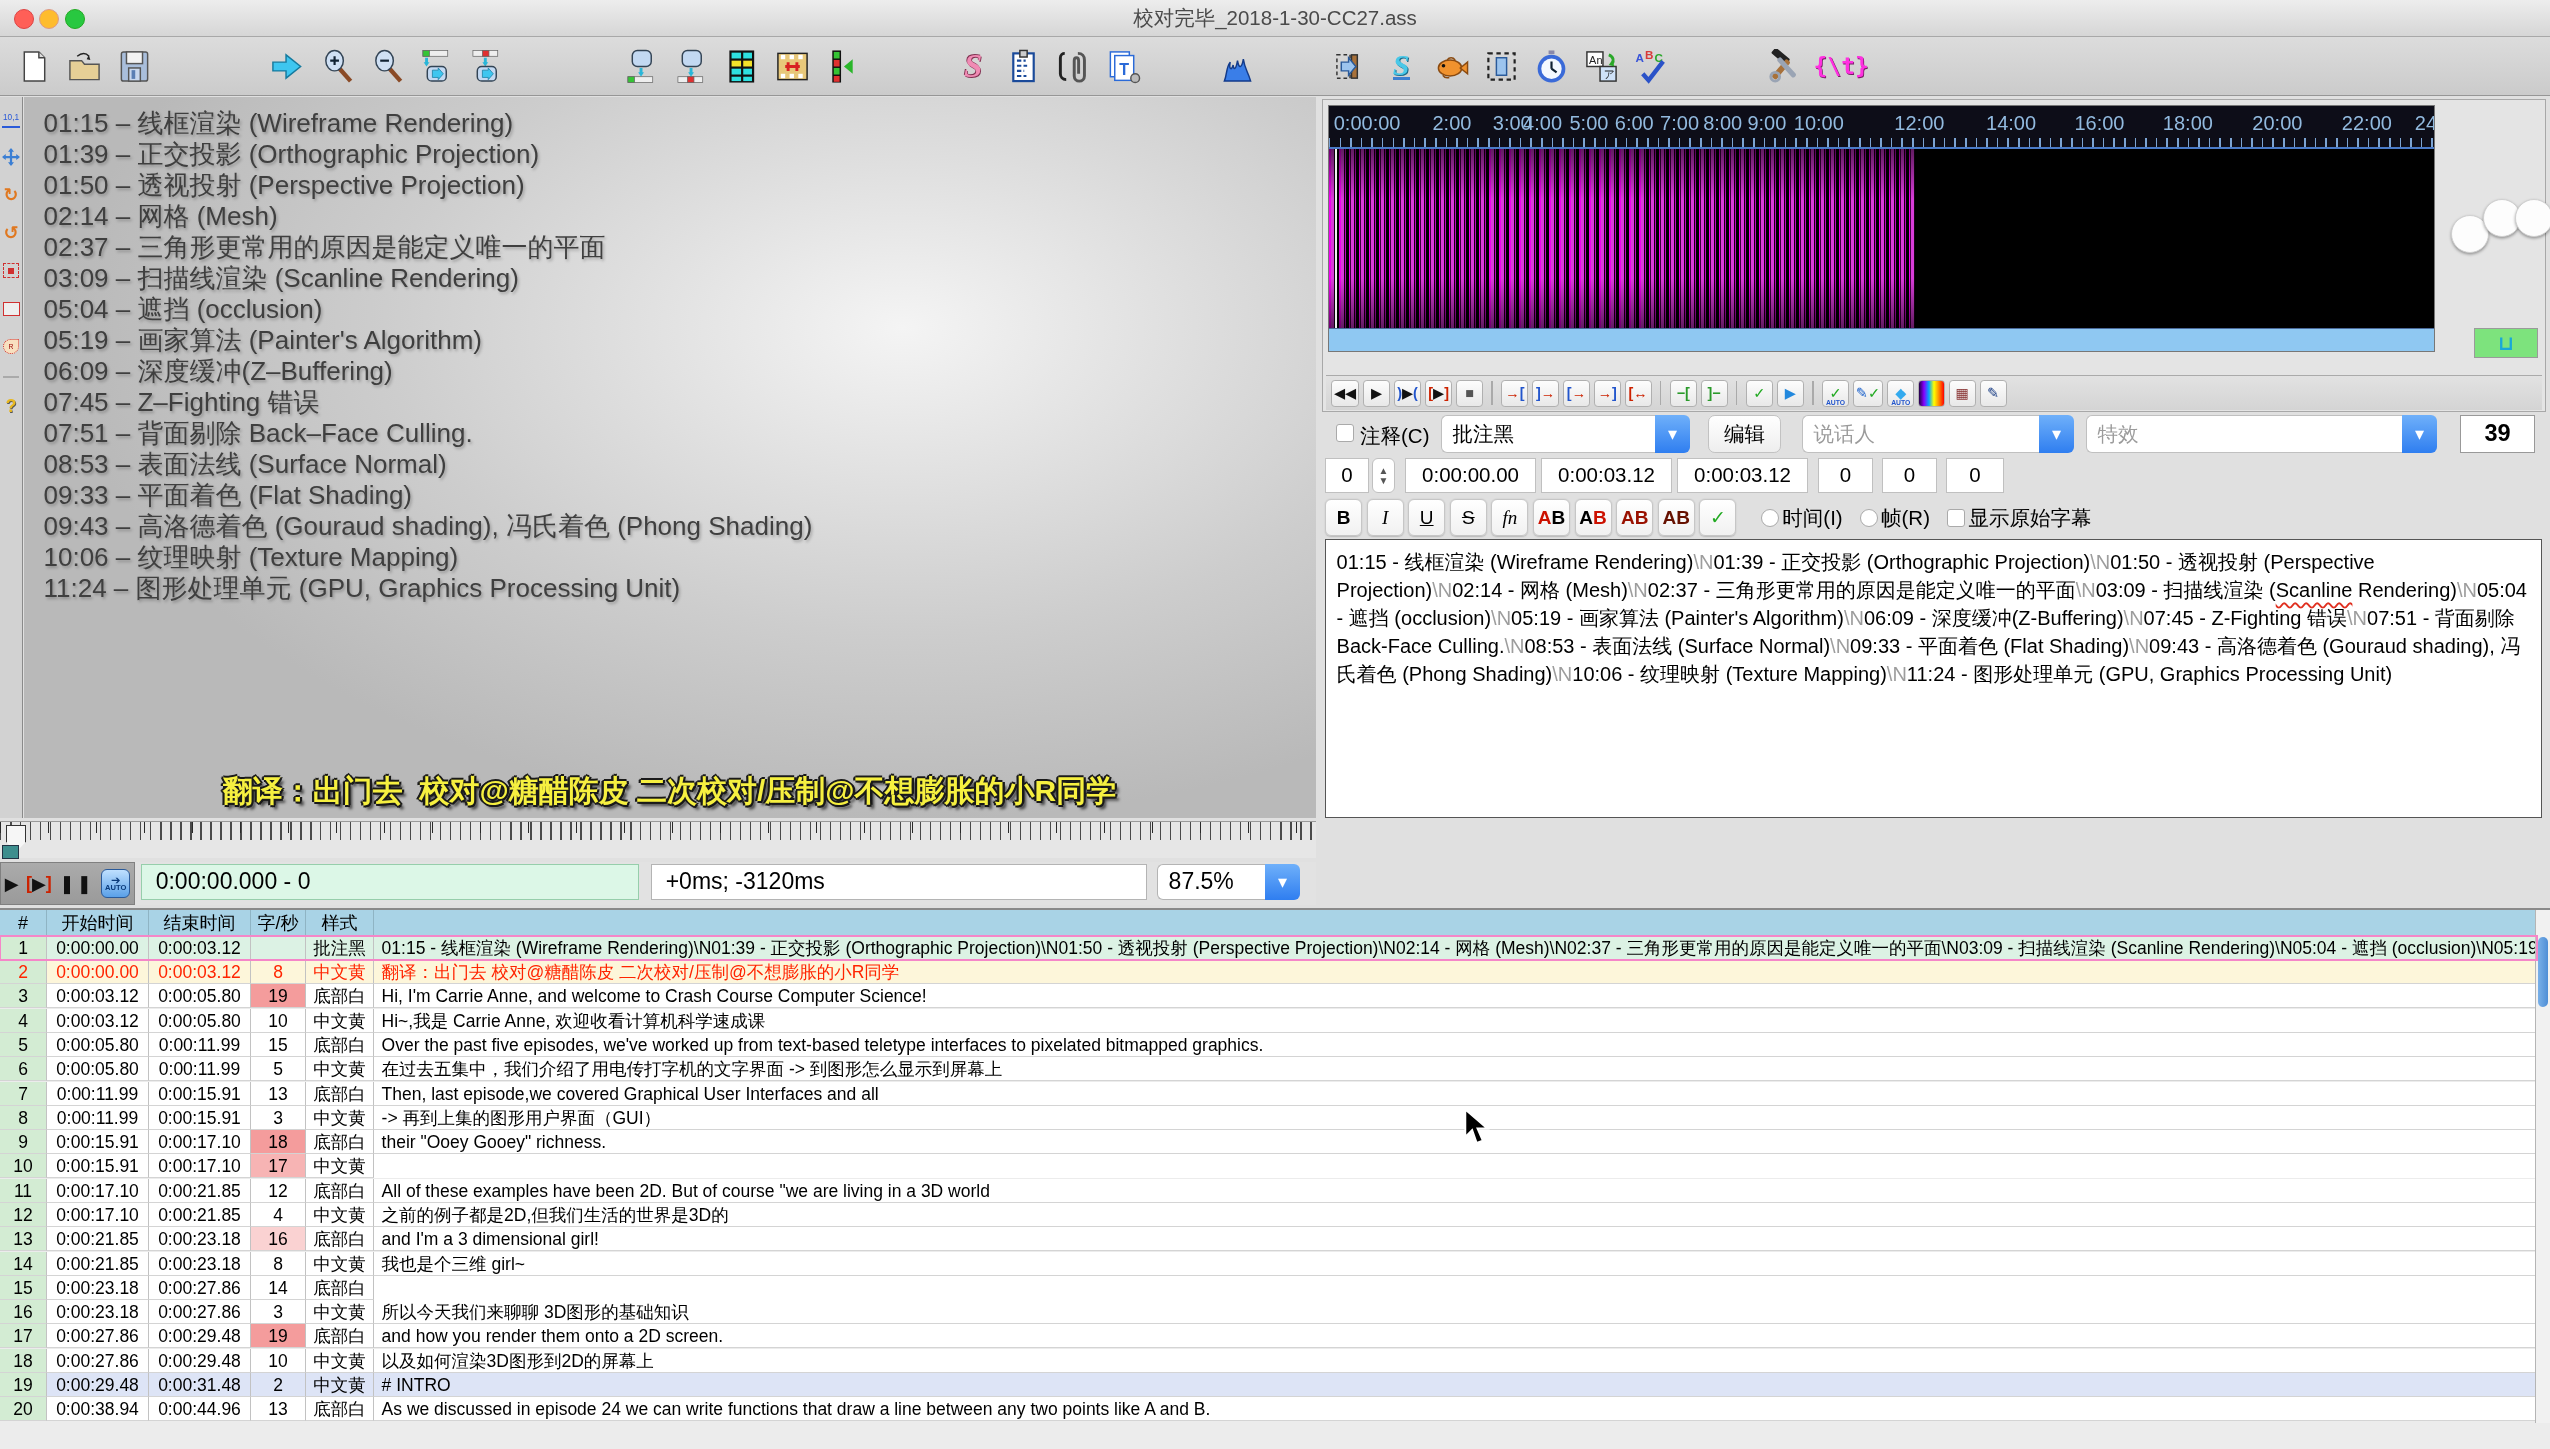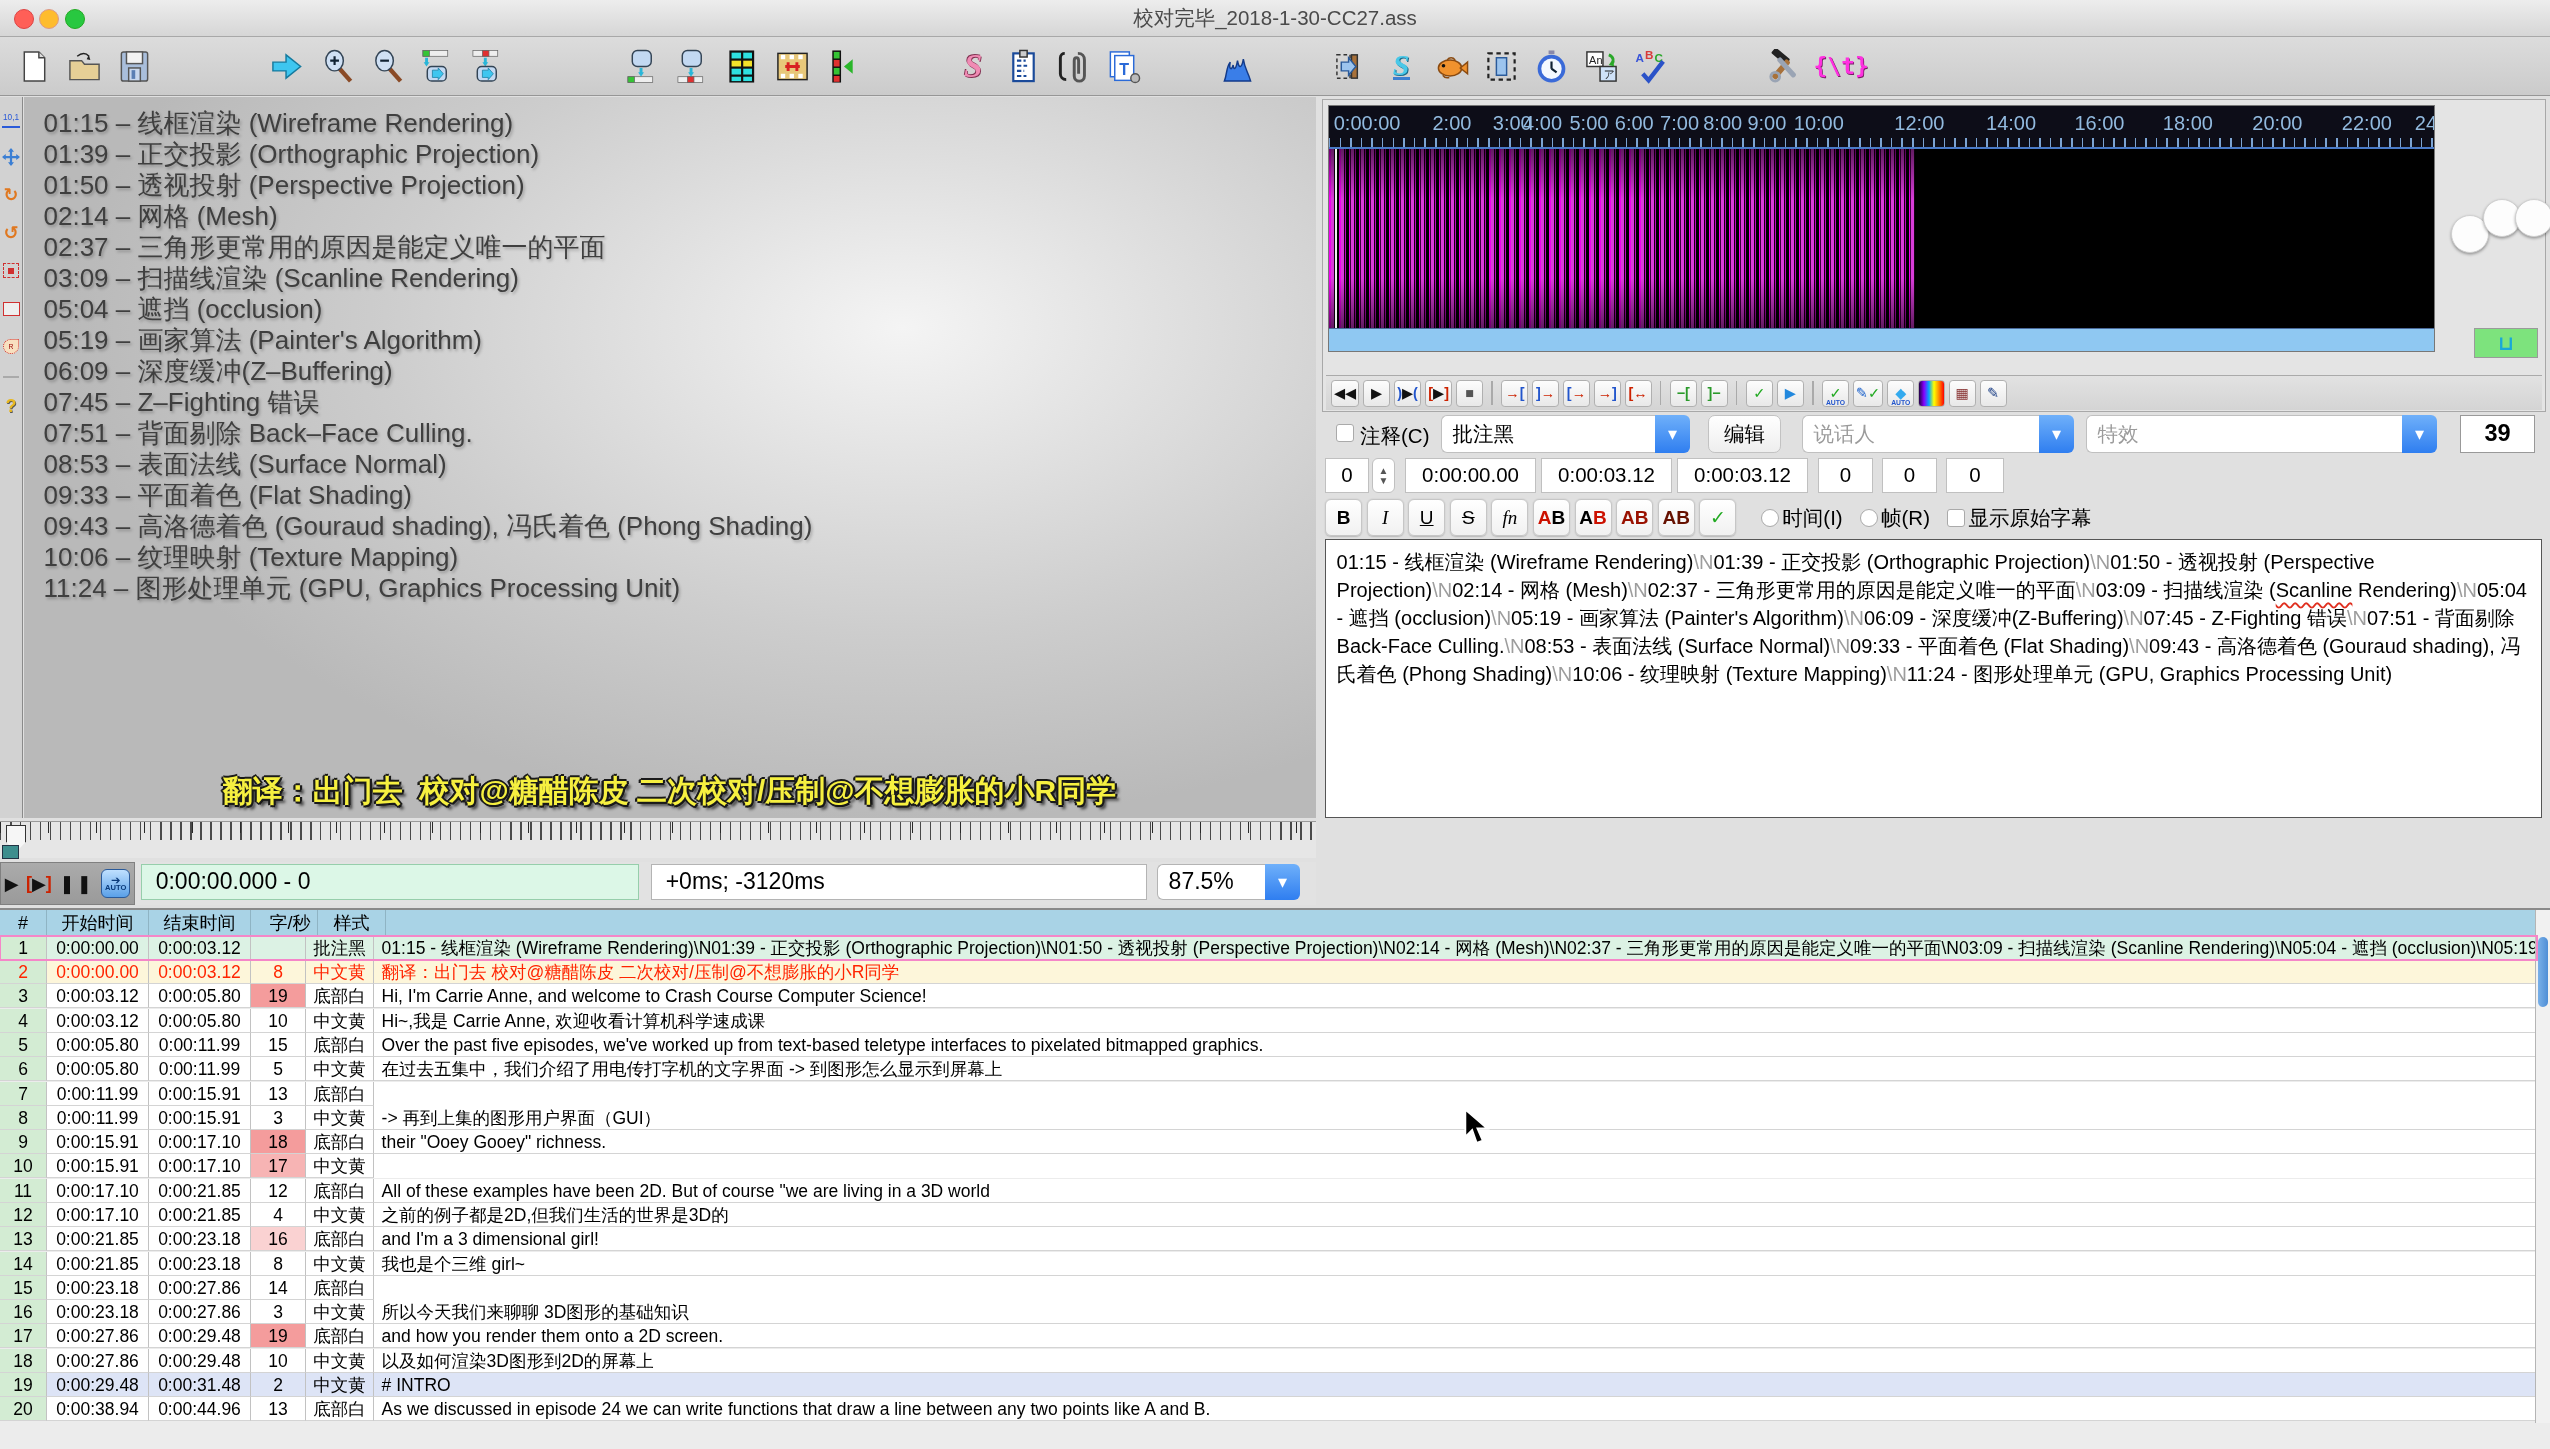--- a/index.html
+++ b/index.html
@@ -625,21 +625,21 @@
     </div>
 
     <div class="textbox">01:15 - 线框渲染 (Wireframe Rendering)<span class="nsep">\N</span>01:39 - 正交投影 (Orthographic Projection)<span class="nsep">\N</span>01:50 - 透视投射 (Perspective Projection)<span class="nsep">\N</span>02:14 - 网格 (Mesh)<span class="nsep">\N</span>02:37 - 三角形更常用的原因是能定义唯一的平面<span class="nsep">\N</span>03:09 - 扫描线渲染 (<span class="misspell">Scanline</span> Rendering)<span class="nsep">\N</span>05:04 - 遮挡 (occlusion)<span class="nsep">\N</span>05:19 - 画家算法 (Painter's Algorithm)<span class="nsep">\N</span>06:09 - 深度缓冲(Z-Buffering)<span class="nsep">\N</span>07:45 - Z-Fighting 错误<span class="nsep">\N</span>07:51 - 背面剔除 Back-Face Culling.<span class="nsep">\N</span>08:53 - 表面法线 (Surface Normal)<span class="nsep">\N</span>09:33 - 平面着色 (Flat Shading)<span class="nsep">\N</span>09:43 - 高洛德着色 (Gouraud shading), 冯氏着色 (Phong Shading)<span class="nsep">\N</span>10:06 - 纹理映射 (Texture Mapping)<span class="nsep">\N</span>11:24 - 图形处理单元 (GPU, Graphics Processing Unit)</div>
   </div>
 
   <div class="grid">
     <div class="ghead">
         <div class="hc" style="width: 47px;">#</div>
         <div class="hc" style="width: 102px;">开始时间</div>
         <div class="hc" style="width: 102px;">结束时间</div>
-        <div class="hc" style="width: 55px; margin-left: 12px;">字/秒</div>
+        <div class="hc" style="width: 55px;">字/秒</div>
         <div class="hc" style="width: 68px;">样式</div>
       </div>
     <div id="grid-rows">
         <div class="grow sel" style="top: 26px;">
           <div class="gc numcell" style="width: 47px;">1</div>
           <div class="gc" style="width: 102px;">0:00:00.00</div>
           <div class="gc" style="width: 102px;">0:00:03.12</div>
           <div class="gc" style="width: 55px;"></div>
           <div class="gc" style="width: 68px;">批注黑</div>
           <div class="gc txt" style="width: 2162px;">01:15 - 线框渲染 (Wireframe Rendering)\N01:39 - 正交投影 (Orthographic Projection)\N01:50 - 透视投射 (Perspective Projection)\N02:14 - 网格 (Mesh)\N02:37 - 三角形更常用的原因是能定义唯一的平面\N03:09 - 扫描线渲染 (Scanline Rendering)\N05:04 - 遮挡 (occlusion)\N05:19 - 画家算法 (Painter's Algorithm)\N06:09 - 深度缓冲(Z-Buffering)\N07:45 - Z-Fighting 错误\N07:51 - 背面剔除 Back-Face Culling.\N08:53 - 表面法线 (Surface Normal)\N09:33 - 平面着色 (Flat Shading)\N09:43 - 高洛德着色 (Gouraud shading), 冯氏着色 (Phong Shading)\N10:06 - 纹理映射 (Texture Mapping)\N11:24 - 图形处理单元 (GPU, Graphics Processing Unit)</div>
@@ -683,20 +683,21 @@
           <div class="gc" style="width: 55px;">5</div>
           <div class="gc" style="width: 68px;">中文黄</div>
           <div class="gc txt" style="width: 2162px;">在过去五集中，我们介绍了用电传打字机的文字界面 -&gt; 到图形怎么显示到屏幕上</div>
         </div>
         <div class="grow " style="top: 172px;">
           <div class="gc numcell" style="width: 47px;">7</div>
           <div class="gc" style="width: 102px;">0:00:11.99</div>
           <div class="gc" style="width: 102px;">0:00:15.91</div>
           <div class="gc" style="width: 55px;">13</div>
           <div class="gc" style="width: 68px;">底部白</div>
+          <div class="gc txt" style="width: 2162px;">Then, last episode,we covered Graphical User Interfaces and all</div>
         </div>
         <div class="grow " style="top: 196px;">
           <div class="gc numcell" style="width: 47px;">8</div>
           <div class="gc" style="width: 102px;">0:00:11.99</div>
           <div class="gc" style="width: 102px;">0:00:15.91</div>
           <div class="gc" style="width: 55px;">3</div>
           <div class="gc" style="width: 68px;">中文黄</div>
           <div class="gc txt" style="width: 2162px;">-&gt; 再到上集的图形用户界面（GUI）</div>
         </div>
         <div class="grow " style="top: 220px;">

